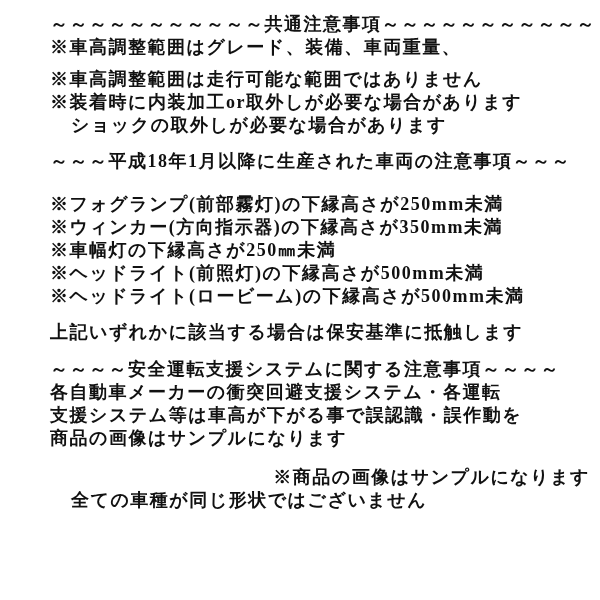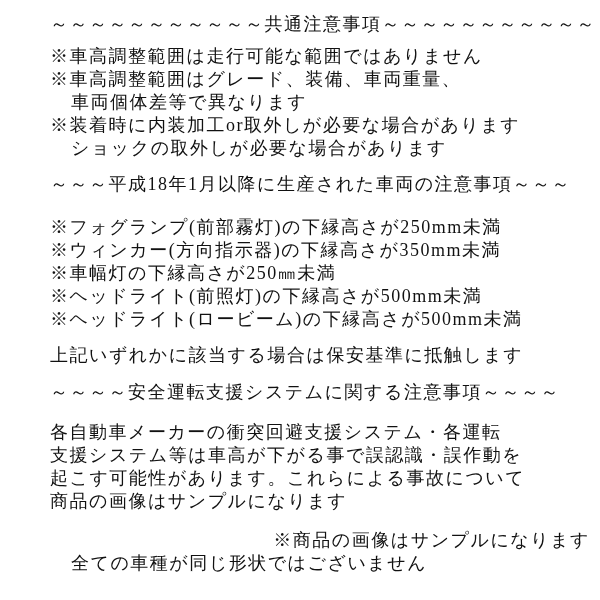--- a/index.html
+++ b/index.html
@@ -14,61 +14,59 @@
     font-family: "Liberation Serif", "DejaVu Serif", serif;
   }
   .notice-doc {
     box-sizing: border-box;
     width: 600px;
     height: 526px;
     padding: 13px 10px 0 50px;
     color: #111111;
     font-size: 18px;
     letter-spacing: 1.5px;
-    font-weight: 400;
+    font-weight: 700;
   }
   .line {
     height: 23px;
     line-height: 23px;
     white-space: nowrap;
   }
   .indent { padding-left: 21px; }
   .mt9  { margin-top: 9px; }
   .mt13 { margin-top: 13px; }
   .mt14 { margin-top: 14px; }
   .mt16 { margin-top: 16px; text-align: right; }
-  .mt17 { margin-top: 17px; }
+  .mt17 { }
   .mt20 { margin-top: 20px; }
 </style>
 </head>
 <body>
 
 <div class="notice-doc">
 
   <div class="line">～～～～～～～～～～～共通注意事項～～～～～～～～～～～</div>
 
+  <div class="line">※車高調整範囲はグレード、装備、車両重量、</div>
   <div class="line mt9">※車高調整範囲は走行可能な範囲ではありません</div>
-  <div class="line">※車高調整範囲はグレード、装備、車両重量、</div>
-  <div class="line indent">車両個体差等で異なります</div>
   <div class="line">※装着時に内装加工or取外しが必要な場合があります</div>
   <div class="line indent">ショックの取外しが必要な場合があります</div>
 
   <div class="line mt13">～～～平成18年1月以降に生産された車両の注意事項～～～</div>
 
   <div class="line mt20">※フォグランプ(前部霧灯)の下縁高さが250mm未満</div>
   <div class="line">※ウィンカー(方向指示器)の下縁高さが350mm未満</div>
   <div class="line">※車幅灯の下縁高さが250㎜未満</div>
   <div class="line">※ヘッドライト(前照灯)の下縁高さが500mm未満</div>
   <div class="line">※ヘッドライト(ロービーム)の下縁高さが500mm未満</div>
 
   <div class="line mt13">上記いずれかに該当する場合は保安基準に抵触します</div>
 
   <div class="line mt14">～～～～安全運転支援システムに関する注意事項～～～～</div>
 
   <div class="line mt17">各自動車メーカーの衝突回避支援システム・各運転</div>
   <div class="line">支援システム等は車高が下がる事で誤認識・誤作動を</div>
-  <div class="line">起こす可能性があります。これらによる事故について</div>
   <div class="line">商品の画像はサンプルになります</div>
 
   <div class="line mt16">※商品の画像はサンプルになります</div>
   <div class="line indent">全ての車種が同じ形状ではございません</div>
 
 </div>
 
 </body></html>

